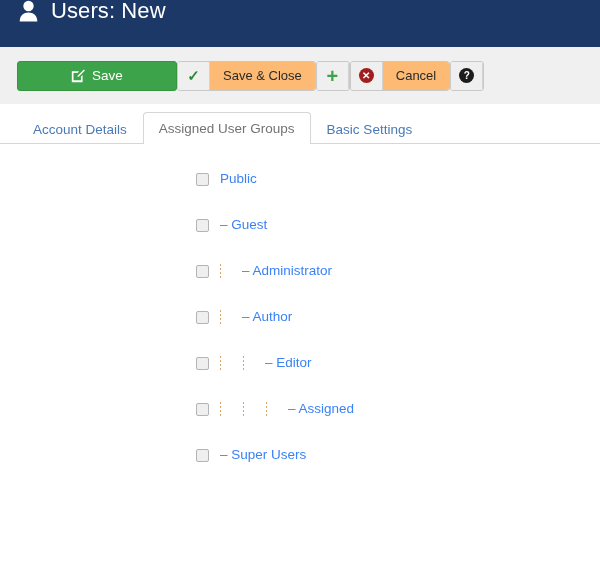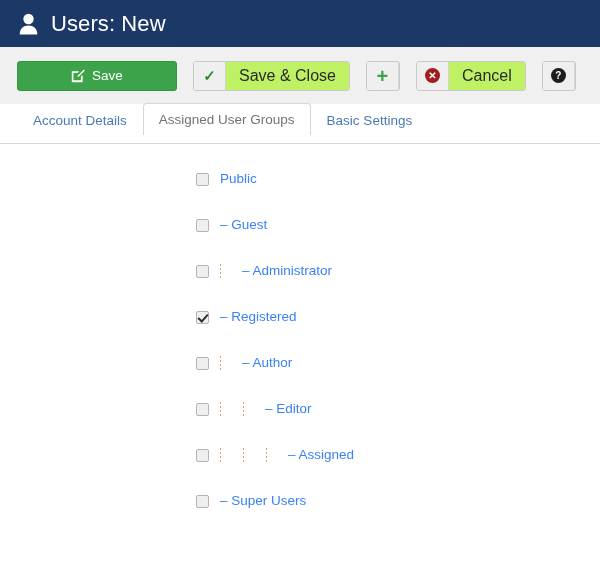--- a/index.html
+++ b/index.html
@@ -12,21 +12,21 @@
     background: #ffffff;
     font-family: "Liberation Sans", sans-serif;
     overflow: hidden;
   }
 
   
   .header-bar {
     height: 47px;
     background: #1b3867;
     display: flex;
-    align-items: center;
+    align-items: flex-start;
     padding-left: 19px;
     box-sizing: border-box;
   }
   .header-user-icon {
     width: 19px;
     height: 22px;
     margin-right: 13px;
     display: block;
     flex: none;
   }
@@ -47,21 +47,21 @@
     align-items: center;
     padding-left: 17px;
     box-sizing: border-box;
     overflow: hidden;
   }
   .tb-btn {
     display: flex;
     align-items: stretch;
     height: 30px;
     border-radius: 3px;
-    margin-right: 16px;
+    margin-right: 0;
     flex: none;
     box-sizing: border-box;
     overflow: hidden;
   }
   .tb-btn-save {
     background: #3da34a;
     border: 1px solid #37953f;
     width: 160px;
     justify-content: center;
     align-items: center;
@@ -83,23 +83,23 @@
     align-items: center;
     justify-content: center;
     border-right: 1px solid #d2d2d2;
     background: #efefef;
     flex: none;
   }
   .tb-label-cell {
     display: flex;
     align-items: center;
     padding: 0 13px;
-    background: #bef264;
+    background: #fdba74;
     color: #2a2a2a;
-    font-size: 16px;
+    font-size: 13px;
     white-space: nowrap;
   }
   .icon-check-green { color: #2a8a33; font-size: 15px; line-height: 1; font-weight: bold; }
   .icon-plus-green  { color: #3da34a; font-size: 20px; line-height: 1; font-weight: bold; }
   .icon-circle {
     width: 15px; height: 15px; border-radius: 50%;
     display: flex; align-items: center; justify-content: center;
     color: #ffffff; font-size: 10px; font-weight: bold; line-height: 1;
   }
   .icon-circle.cancel { background: #a21d1d; }
@@ -114,21 +114,21 @@
   }
   .tabs-baseline {
     position: absolute;
     left: 0; right: 0; bottom: 0;
     height: 1px;
     background: #d6d6d6;
   }
   .tabs-row {
     position: absolute;
     left: 17px;
-    bottom: 9px;
+    bottom: 0;
     display: flex;
     align-items: flex-end;
     height: 40px;
   }
   .tab {
     height: 31px;
     display: flex;
     align-items: center;
     padding: 0 15px;
     font-size: 13.5px;
@@ -304,25 +304,20 @@
     <div class="group-row">
       <div class="grp-checkbox"></div>
       <div class="indent-track">
         <span class="indent-dot">
           <i></i>
         </span>
       </div>
       <span class="grp-label dash-pad">– Administrator</span>
     </div>
     <div class="group-row">
-      <div class="grp-checkbox checked"></div>
-      <div class="indent-track"></div>
-      <span class="grp-label dash-pad0">– Registered</span>
-    </div>
-    <div class="group-row">
       <div class="grp-checkbox"></div>
       <div class="indent-track">
         <span class="indent-dot">
           <i></i>
         </span>
       </div>
       <span class="grp-label dash-pad">– Author</span>
     </div>
     <div class="group-row">
       <div class="grp-checkbox"></div>

